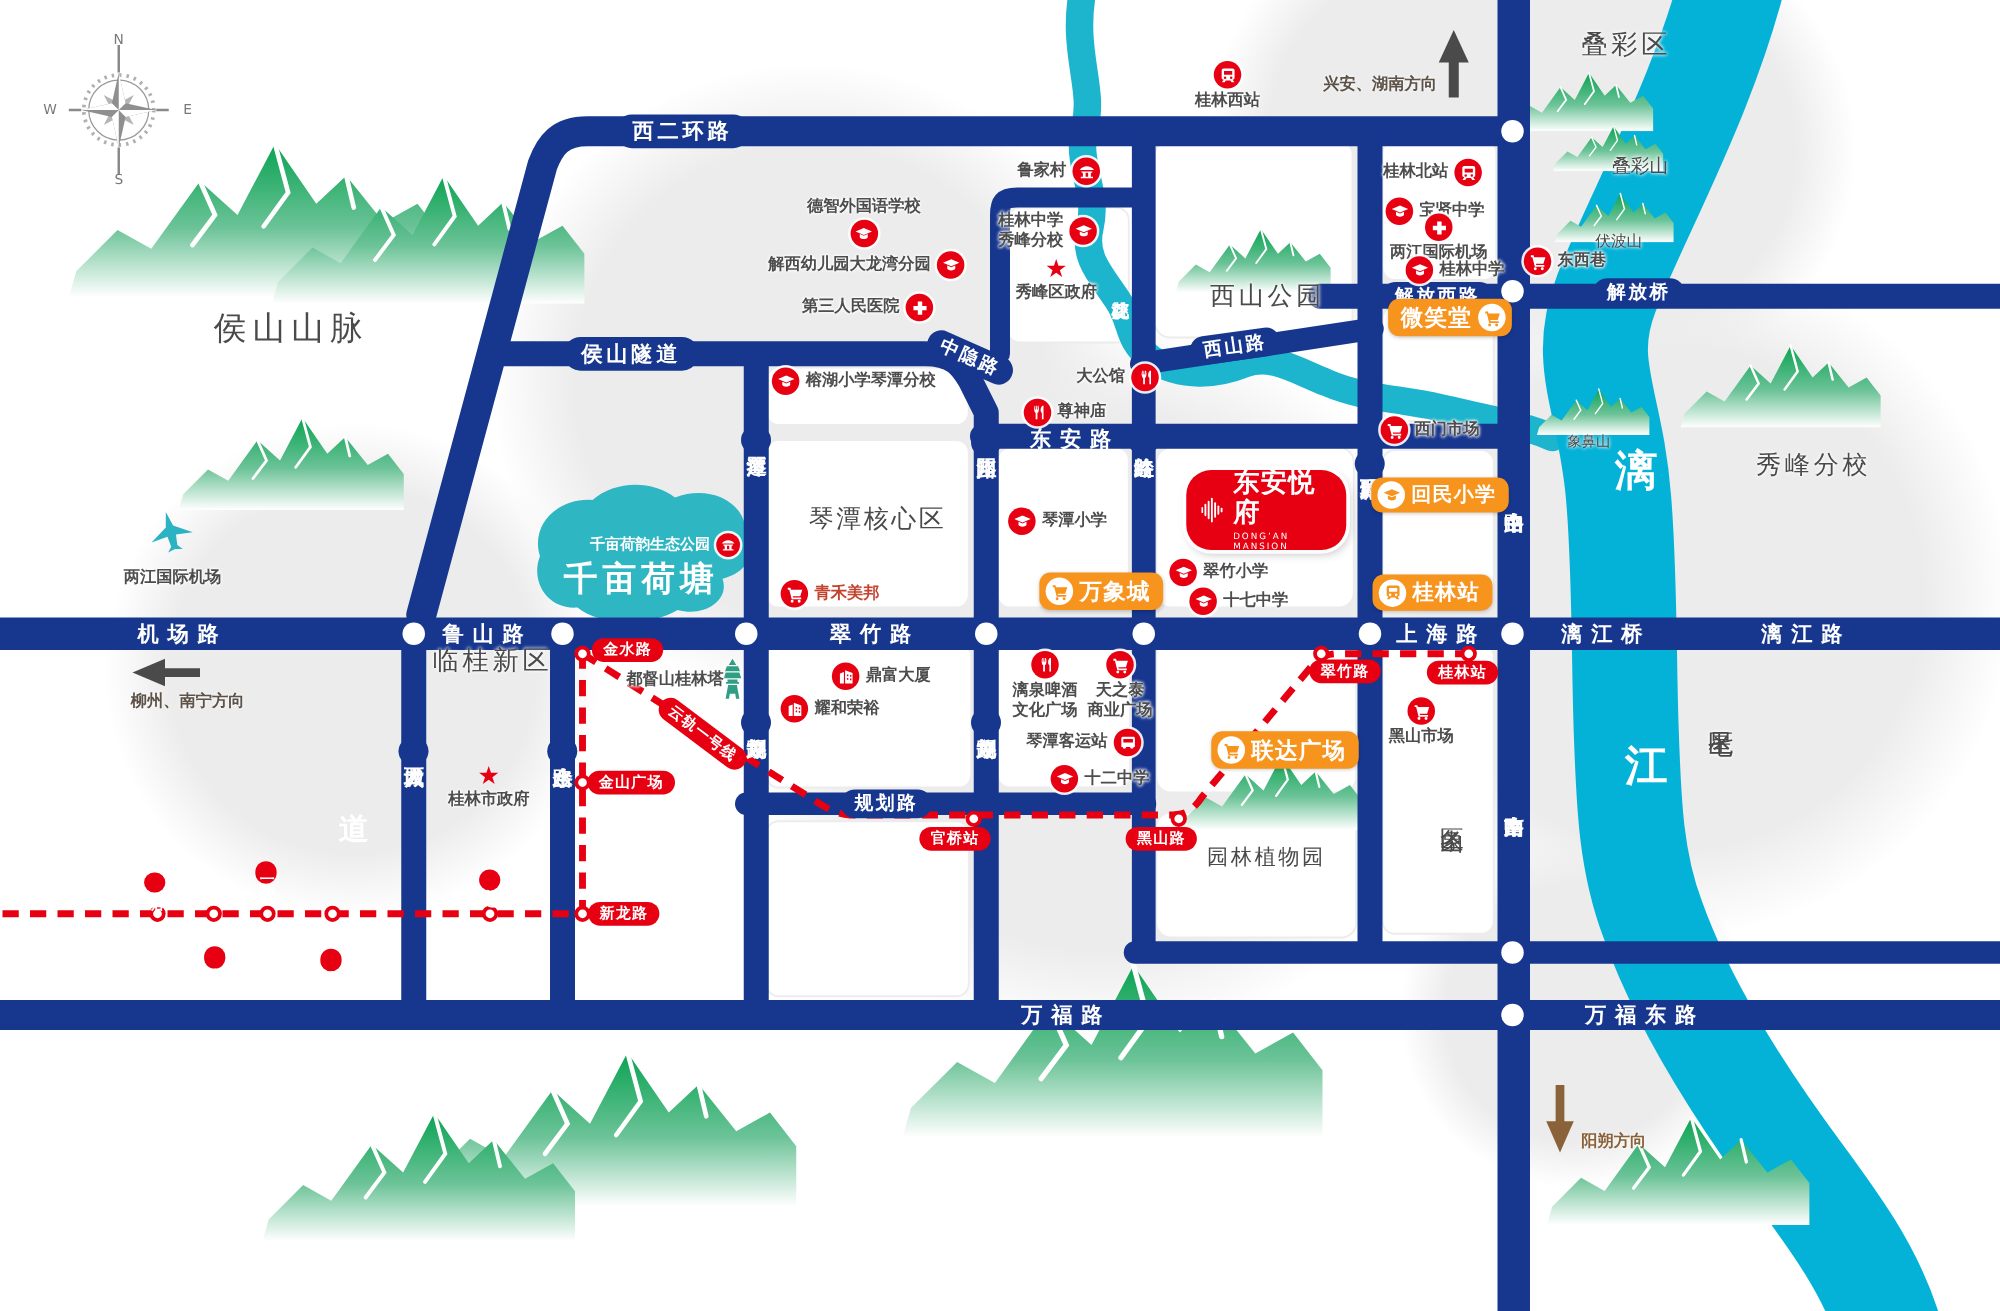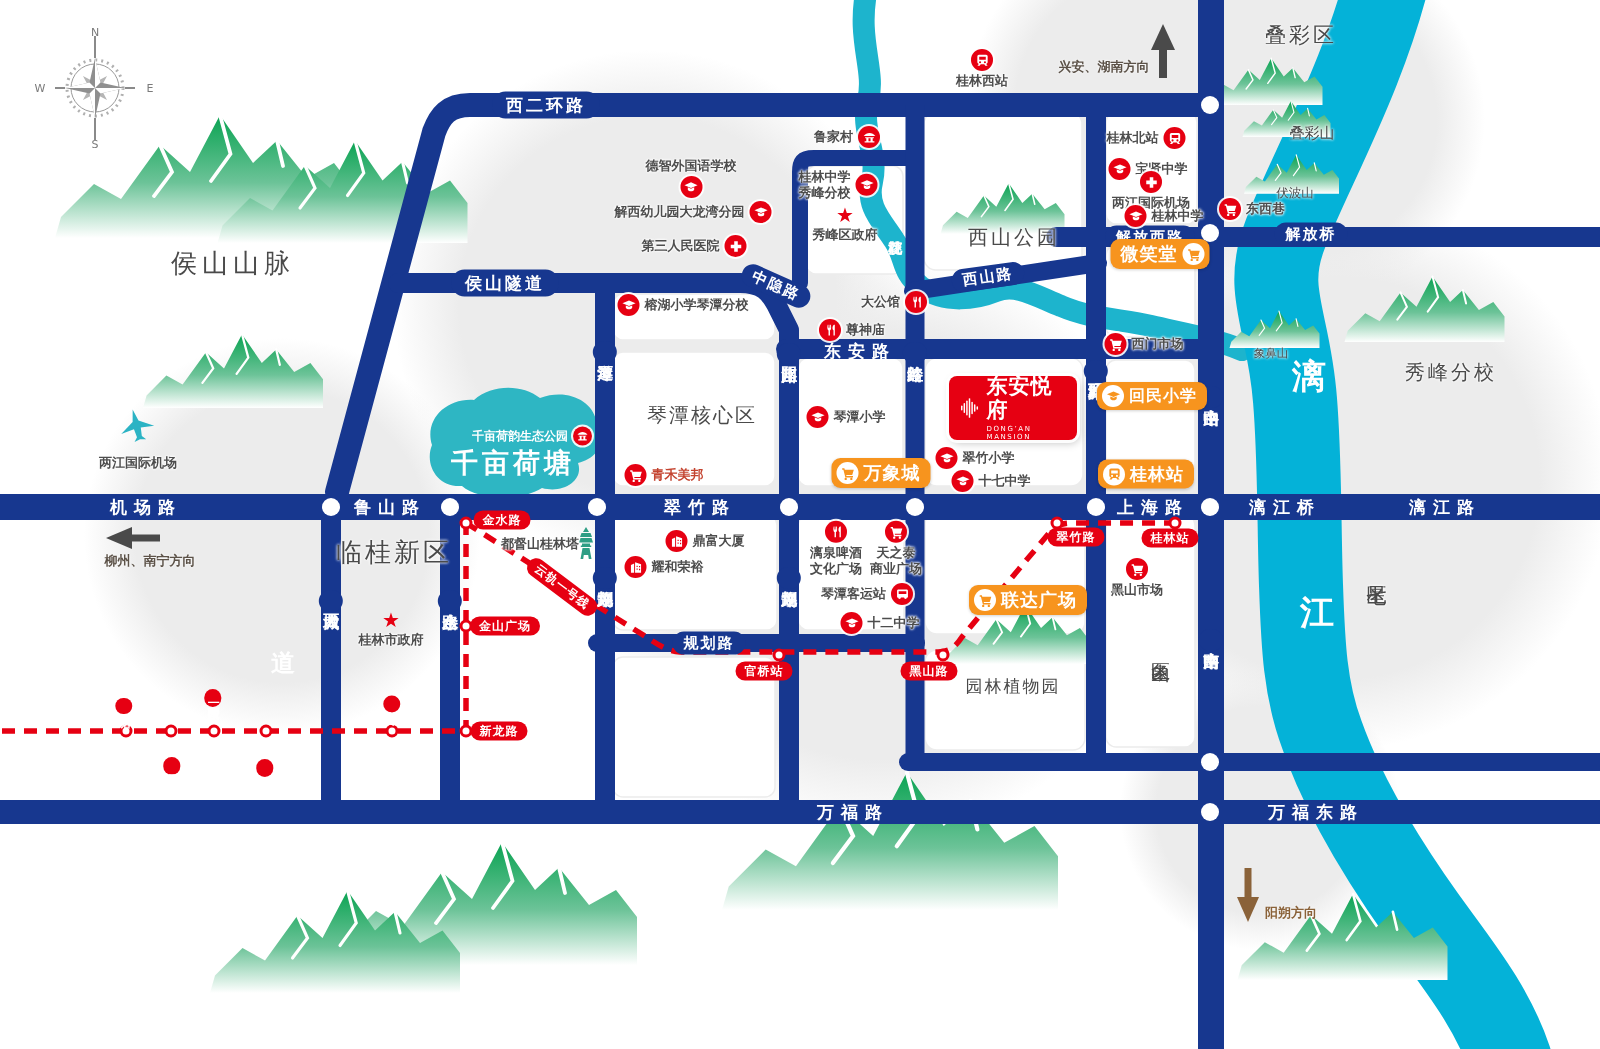--- a/index.html
+++ b/index.html
@@ -30,21 +30,21 @@
   .picon{flex:0 0 auto;width:22px;height:22px;border-radius:50%;background:#e60012;display:flex;align-items:center;justify-content:center;
          box-shadow:0 0 0 2px rgba(255,255,255,.9)}
   .picon svg{width:15px;height:15px;fill:#fff}
   .star{color:#e60012;font-size:20px;line-height:1;text-shadow:none}
   .area{color:#4a4a4a;z-index:5;text-shadow:0 0 3px #fff,0 0 3px #fff}
   .area.v{writing-mode:vertical-rl;text-orientation:upright;line-height:1.1}
   .wtxt{color:#fff;font-weight:700;z-index:5}
   .dir{font-size:13px;font-weight:700;color:#5c5248;z-index:5;text-shadow:0 0 3px #fff}
   .dir.br{color:#8a6239}
   .logo{position:absolute;transform:translate(-50%,-50%);z-index:8;display:flex;align-items:center;gap:7px;
-        background:#e60012;border-radius:8px;padding:9px 12px;width:128px;height:64px;box-sizing:border-box;
+        background:#e60012;border-radius:20px;padding:9px 12px;width:128px;height:64px;box-sizing:border-box;
         box-shadow:0 0 0 3px rgba(255,255,255,.92),2px 3px 8px rgba(0,0,0,.25)}
   .logo .lt{display:flex;flex-direction:column;color:#fff}
   .logo .t1{font-size:21px;font-weight:700;letter-spacing:1px;line-height:1.1}
   .logo .t2{font-size:7px;letter-spacing:1.6px;margin-top:3px}
   .cl{position:absolute;transform:translate(-50%,-50%);font-size:11px;color:#7a7a7a;z-index:5}
 </style>
 </head>
 <body>
 
 <div class="map">
@@ -546,21 +546,21 @@
   <div class="lbl poi rev" style="left:532px;top:436px;color:#fff">
     <span class="picon" style="width:19px;height:19px">
         <svg viewBox="0 0 16 16" style="width:13px;height:13px">
           <use href="#i-pav"></use>
         </svg>
       </span>
     <span class="txt" style="font-size:12px;text-shadow:none">千亩荷韵生态公园</span>
     </div>
 
   <div class="lbl area" style="left:233px;top:263px;font-size:26px;letter-spacing:5px">侯山山脉</div>
-  <div class="lbl area" style="left:394px;top:552px;font-size:26px;letter-spacing:3px">临桂新区</div>
+  <div class="lbl area" style="left:394px;top:528px;font-size:21px;letter-spacing:3px">临桂新区</div>
   <div class="lbl area" style="left:702px;top:415px;font-size:20px;letter-spacing:2px">琴潭核心区</div>
   <div class="lbl area" style="left:1014px;top:237px;font-size:20px;letter-spacing:3px">西山公园</div>
   <div class="lbl area" style="left:1301px;top:35px;font-size:21px;letter-spacing:3px">叠彩区</div>
   <div class="lbl area" style="left:1312px;top:133px;font-size:15px">叠彩山</div>
   <div class="lbl area" style="left:1295px;top:193px;font-size:12.5px">伏波山</div>
   <div class="lbl area" style="left:1271px;top:353px;font-size:11.5px">象鼻山</div>
   <div class="lbl area" style="left:1451px;top:372px;font-size:20px;letter-spacing:3px">秀峰分校</div>
   <div class="lbl area v" style="left:1377px;top:570px;font-size:20px">七星区</div>
   <div class="lbl area v" style="left:1161px;top:648px;font-size:19px">象山区</div>
   <div class="lbl area" style="left:1013px;top:686px;font-size:17px;letter-spacing:2px">园林植物园</div>

